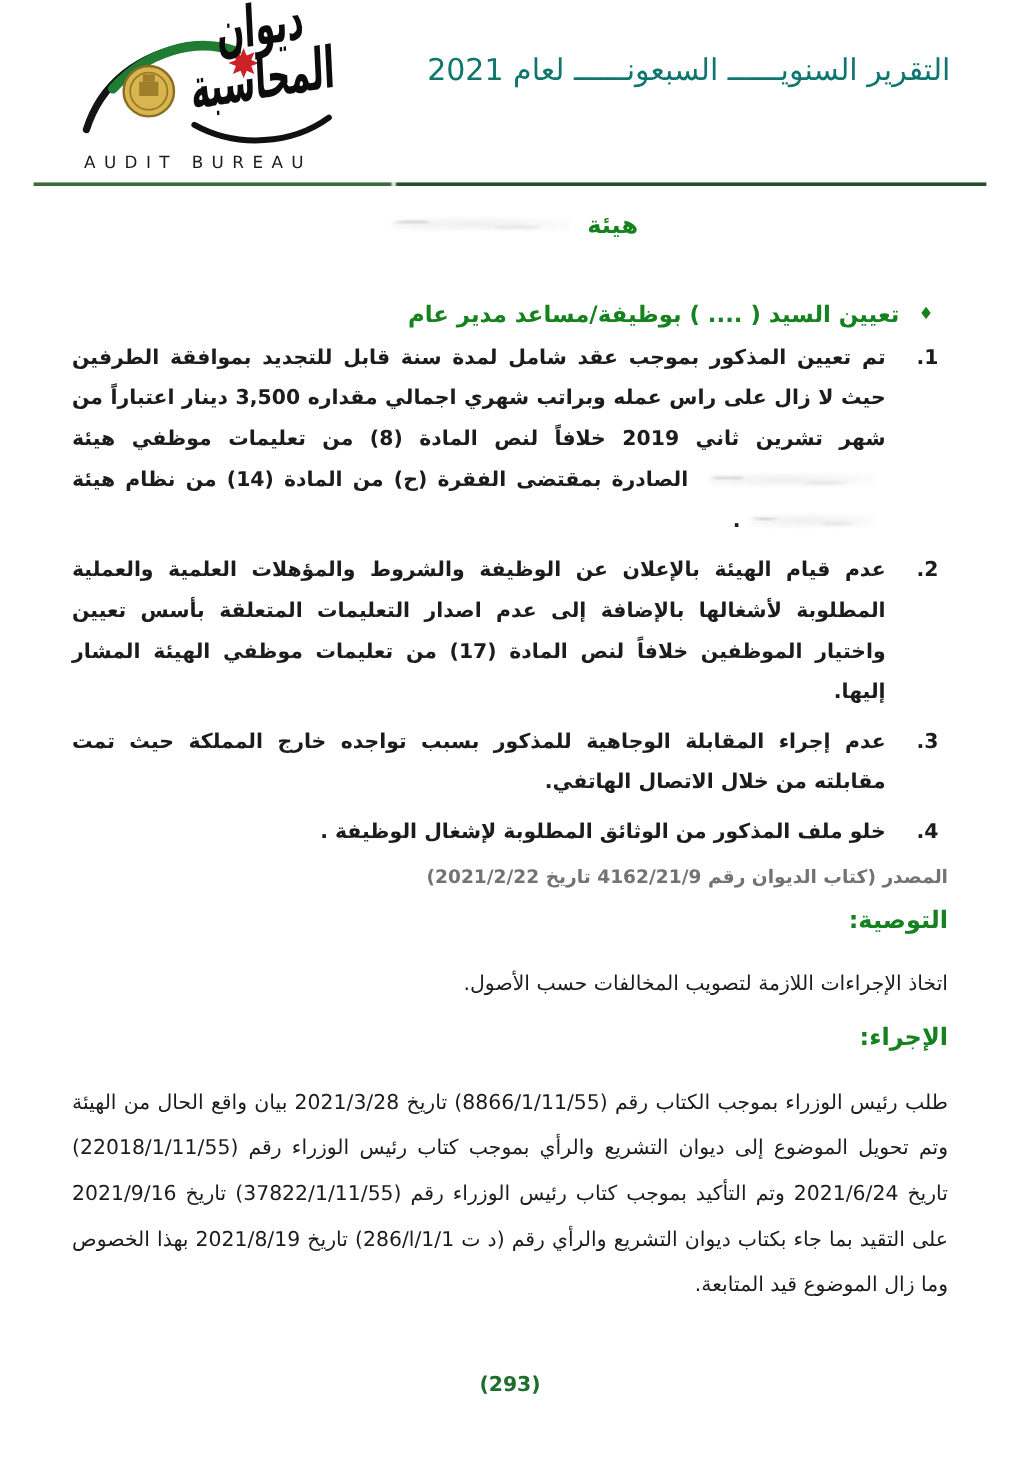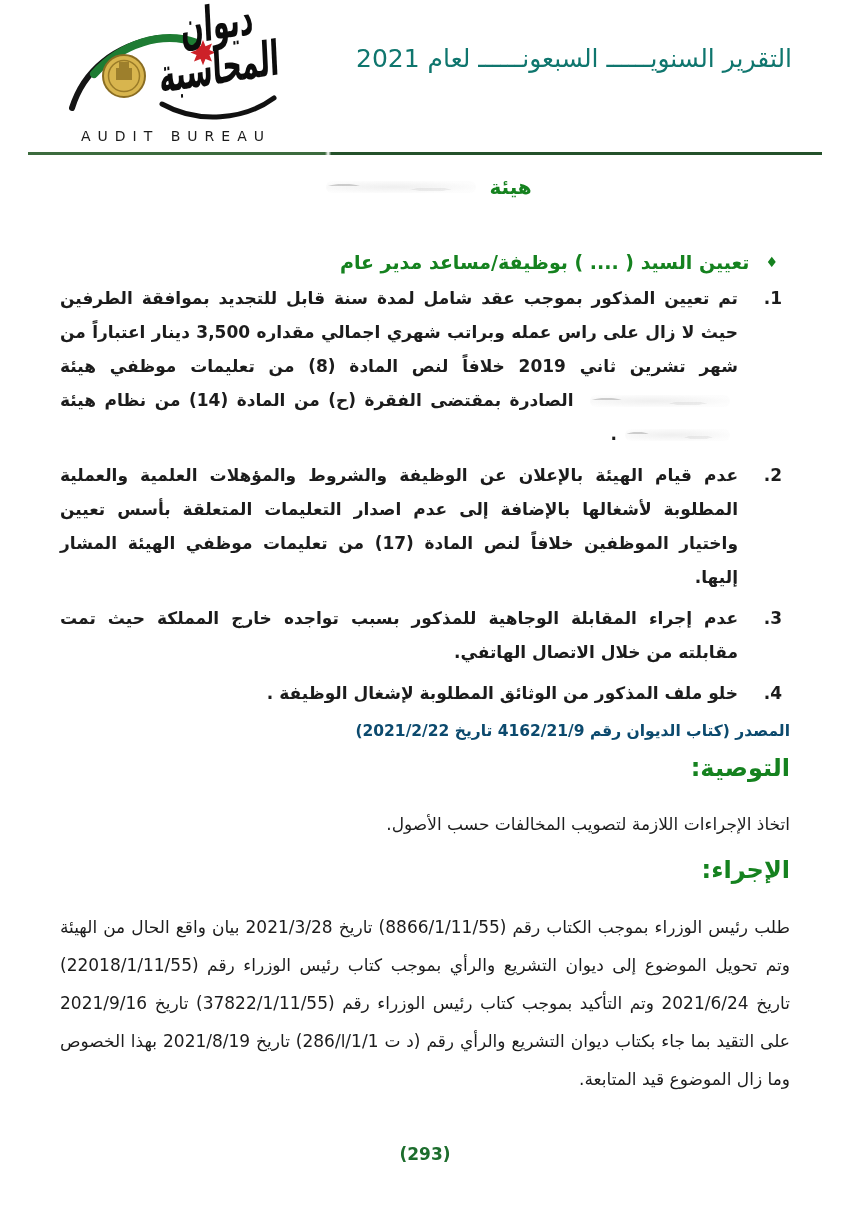--- a/index.html
+++ b/index.html
@@ -13,21 +13,21 @@
   .logo{position:absolute;left:66px;top:10px;width:230px;height:136px;}
   .logo svg{position:absolute;left:0;top:0;}
   .callig{
     position:absolute;right:2px;top:6px;width:152px;
     direction:rtl;text-align:center;color:#0c0c0c;
     font-weight:bold;font-size:26px;line-height:.92;letter-spacing:-1px;
     transform:scale(1.03,1.85) rotate(-5deg);transform-origin:60% 40%;
   }
   .latin{
     position:absolute;left:4px;bottom:2px;white-space:nowrap;
-    font-size:14px;letter-spacing:7px;color:#1b1b1b;font-weight:500;margin-left:11px;
+    font-size:14px;letter-spacing:7px;color:#1b1b1b;font-weight:500;
   }
   .rtitle{
     position:absolute;right:58px;top:44px;direction:rtl;
     color:#0f766e;font-weight:normal;font-size:25px;white-space:nowrap;
   }
   .rule{
     height:3px;margin:0 28px;
     background:linear-gradient(90deg,#3c6b3e 0%,#3c6b3e 37.4%,#ffffff 37.8%,#24512a 38.2%,#24512a 100%);
   }
   
@@ -49,22 +49,22 @@
   }
   .diamond{font-size:14px;line-height:1;}
   .intro{margin:12px 45px 0 0;font-size:17px;font-weight:bold;line-height:32px;}
   .findings{margin-top:8px;}
   .finding{
     position:relative;padding-right:52px;margin-bottom:7px;
     font-size:17px;font-weight:bold;line-height:34px;
   }
   .fnum{position:absolute;right:8px;top:0;}
   .ftext{text-align:justify;}
-  .source{margin:12px 0 0;color:#0c4a6e;font-weight:bold;font-size:15.5px;text-align:right;}
-  .glabel{margin:14px 0 0;color:#15821f;font-size:24px;font-weight:bold;}
+  .source{margin:12px 0 0;color:#737373;font-weight:bold;font-size:15.5px;text-align:right;}
+  .glabel{margin:14px 0 0;color:#15821f;font-size:20px;font-weight:bold;}
   .body-p{margin:24px 0 0;font-size:17px;font-weight:normal;line-height:36px;}
   .just{text-align:justify;line-height:38px;}
   .pagenum{
     position:absolute;bottom:52px;left:0;width:100%;text-align:center;
     color:#1d6d2d;font-weight:bold;font-size:17px;
   }
 </style>
 </head>
 <body>
 

